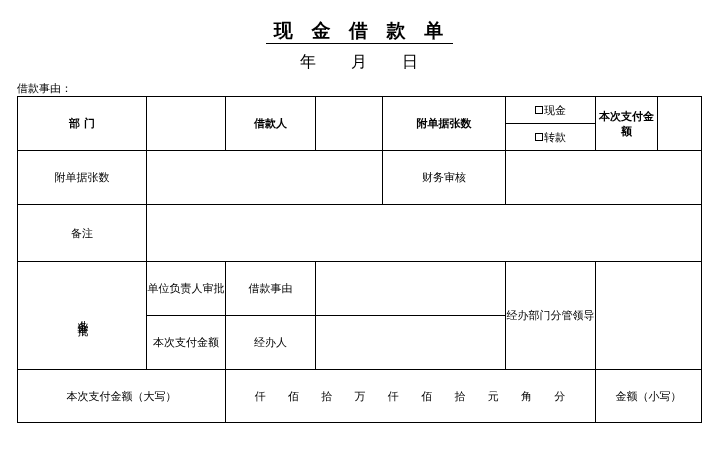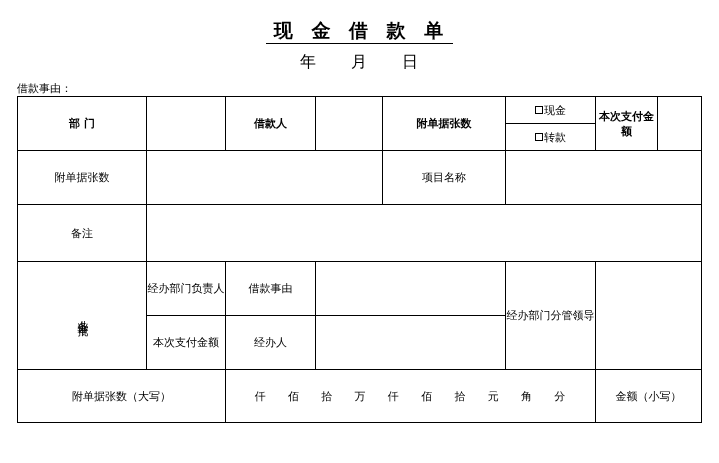--- a/index.html
+++ b/index.html
@@ -149,47 +149,47 @@
           <div class="checkline">
             <span class="box"></span>
             <span>转款</span>
           </div>
         </td>
       </tr>
 
       <tr>
         <td style="height:53px">附单据张数</td>
         <td colspan="3"></td>
-        <td>项目名称</td>
+        <td>财务审核</td>
         <td colspan="3"></td>
       </tr>
 
       <tr>
         <td style="height:56px">备注</td>
         <td colspan="7"></td>
       </tr>
 
       <tr>
         <td rowspan="2" style="width:46px">
           <span class="vert">业务审批</span>
         </td>
-        <td style="height:53px">经办部门负责人</td>
+        <td style="height:53px">单位负责人审批</td>
         <td>借款事由</td>
         <td colspan="2"></td>
         <td rowspan="2">经办部门分管领导</td>
         <td rowspan="2" colspan="2"></td>
       </tr>
       <tr>
         <td style="height:53px">本次支付金额</td>
         <td>经办人</td>
         <td colspan="2"></td>
       </tr>
 
       <tr>
-        <td colspan="2" style="height:52px" class="nowrap">附单据张数（大写）</td>
+        <td colspan="2" style="height:52px" class="nowrap">本次支付金额（大写）</td>
         <td colspan="4">
           <div class="amt-cells" id="digit-row">
               <span>仟</span>
               <span>佰</span>
               <span>拾</span>
               <span>万</span>
               <span>仟</span>
               <span>佰</span>
               <span>拾</span>
               <span>元</span>

